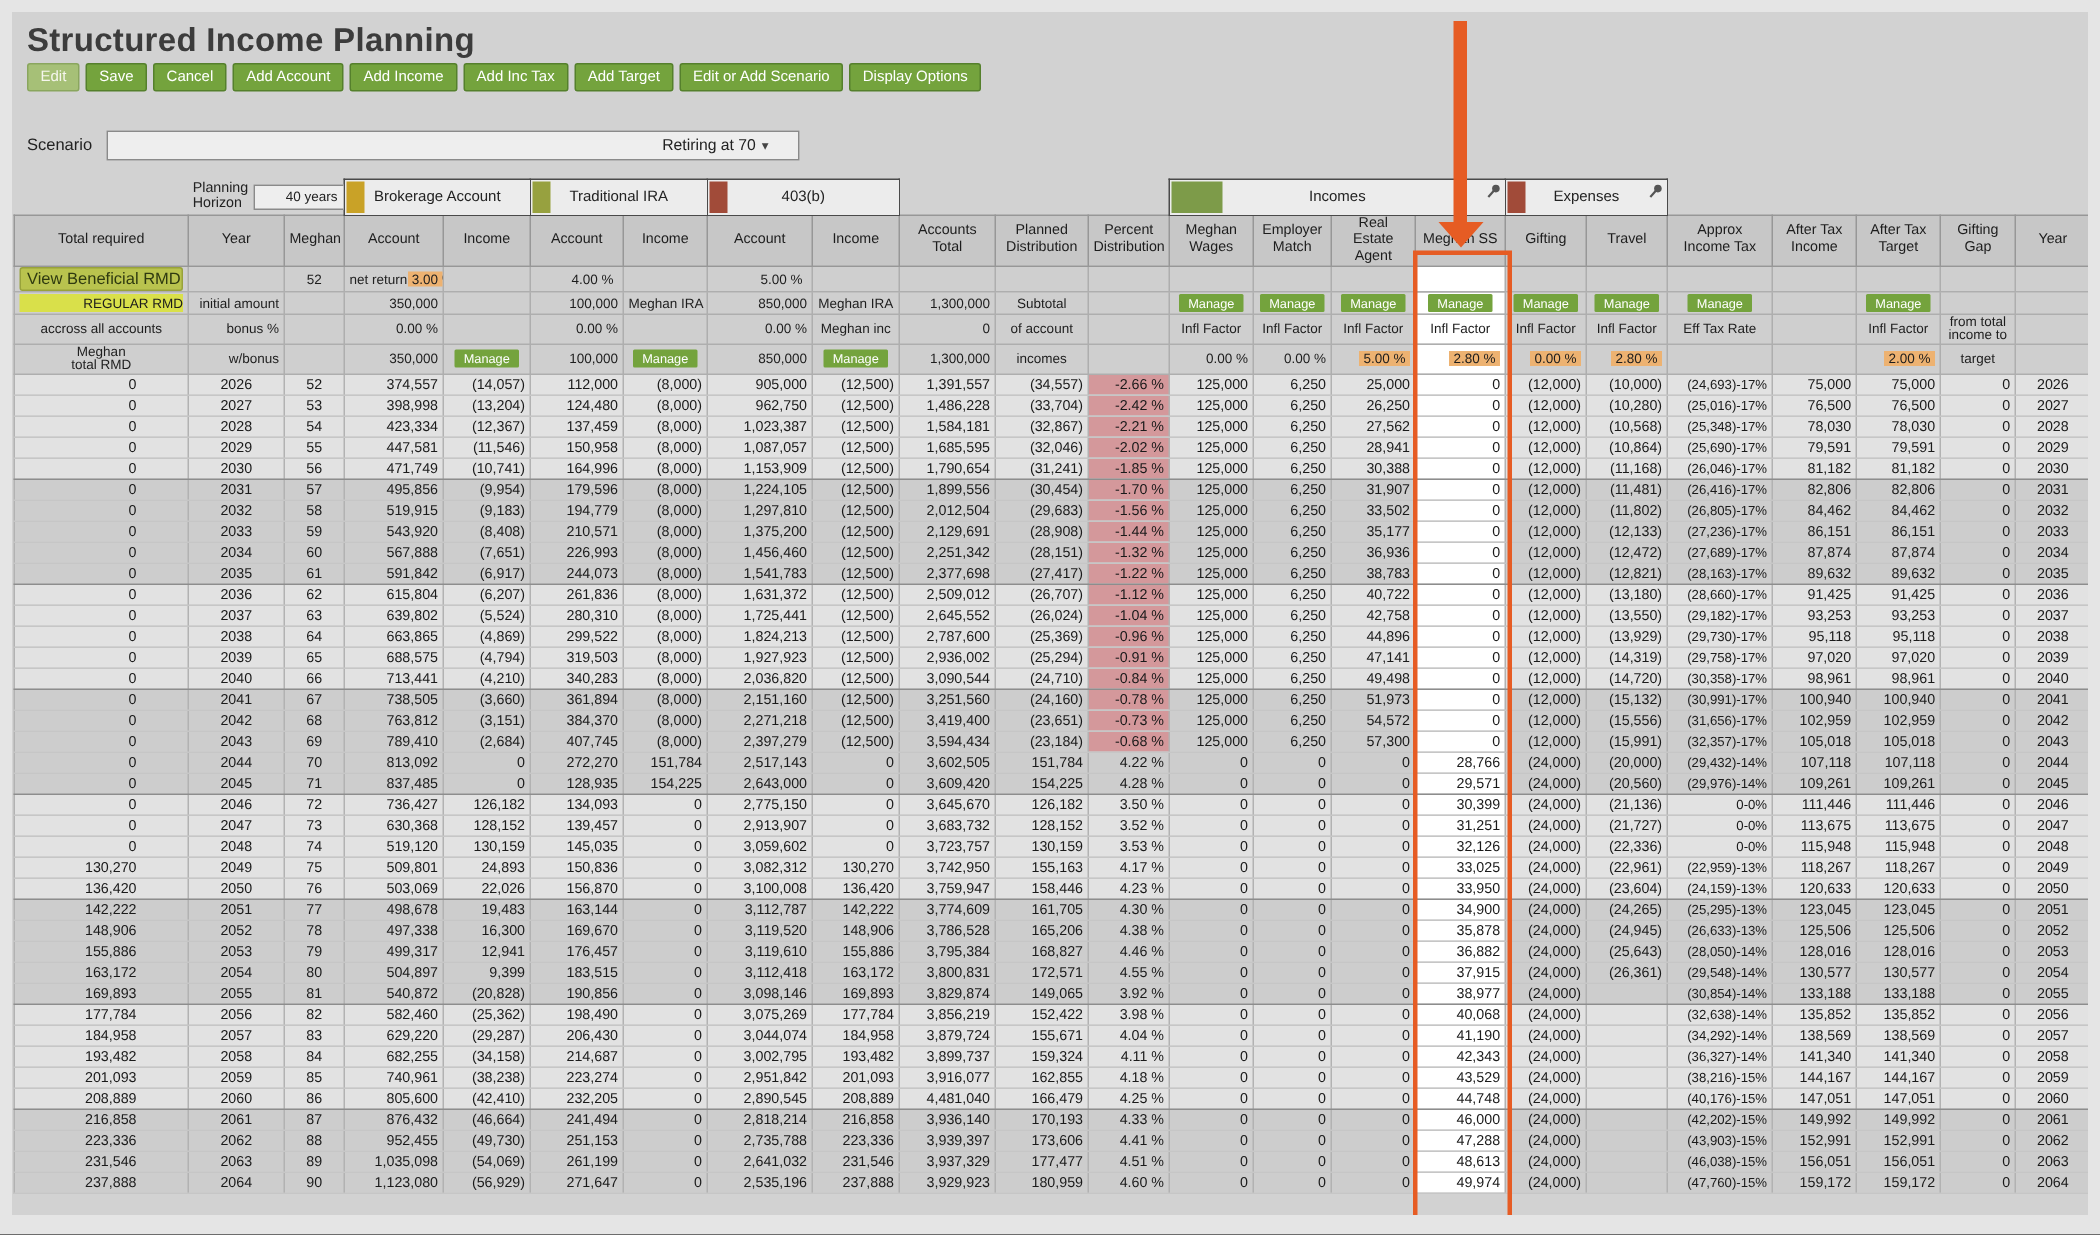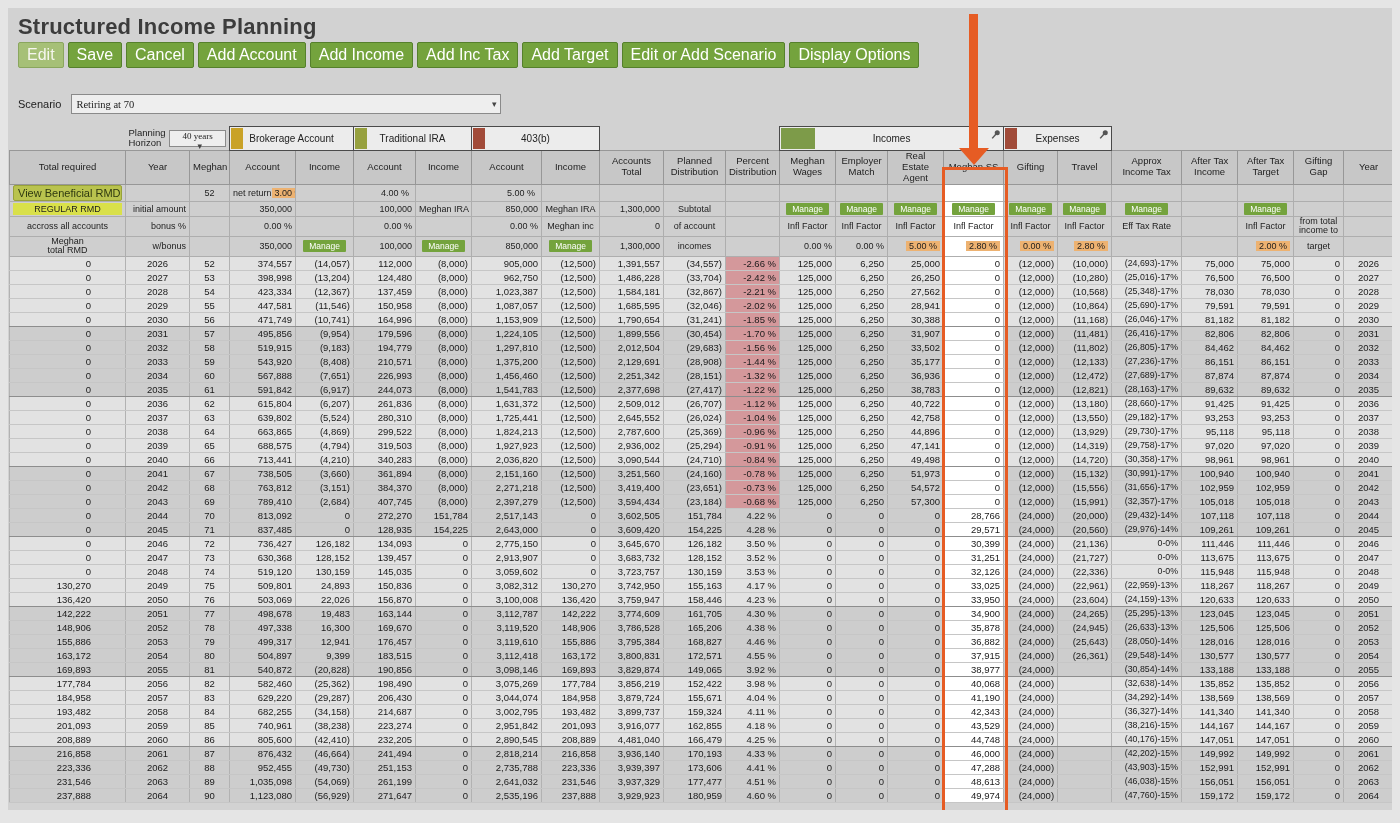--- a/index.html
+++ b/index.html
@@ -7,28 +7,28 @@
     --orange:#e65c24; --chip:#edb271; --pink:#d4989b;
     --yellow:#d9e04a; --vbr:#b9c34e;
     --tab-green:#7d9b49; --tab-gold:#c9a227; --tab-olive:#97a13f; --tab-red:#a14b39;
   }
   html,body{margin:0;padding:0;width:1400px;height:823px;background:#141414;overflow:hidden;
     font-family:"Liberation Sans", sans-serif;}
   .frame{position:relative;width:1400px;height:823px;background:#e5e5e5;}
   .page{position:absolute;left:8px;top:8px;width:1384px;height:802px;background:#d2d2d2;overflow:hidden;}
   h1{margin:6px 0 2px 10px;font-size:22px;font-weight:700;color:#3c3c3c;letter-spacing:.2px;}
   .toolbar{margin:2px 0 0 10px;display:flex;gap:4px;}
-  .gbtn{background:var(--green);border:1px solid var(--green-dark);color:#fff;font-size:16px;
+  .gbtn{background:var(--green);border:1px solid var(--green-dark);color:#fff;font-size:10px;
     padding:3px 8px;border-radius:2px;font-family:inherit;cursor:pointer;}
   .gbtn.edit{background:var(--green-lite);border-color:#8aa65e;color:#f6f6ee;}
   .scenario-row{margin:26px 0 0 10px;display:flex;align-items:center;gap:10px;font-size:11px;color:#222;}
   .select{background:#eee;border:1px solid #8a8a8a;height:18px;display:flex;align-items:center;
-    justify-content:space-between;padding:0 4px;font-size:10.5px;color:#222;cursor:pointer;font-family:Liberation Serif, serif;}
+    justify-content:flex-end;padding:0 20px;font-size:10.5px;color:#222;cursor:pointer;}
   .select.big{width:420px;}
-  .select.small{width:62px;height:15px;font-size:9px;flex-direction:column;}
+  .select.small{width:62px;height:15px;font-size:9px;}
   .car{font-size:9px;color:#444;margin-left:4px;}
   table{border-collapse:collapse;table-layout:fixed;width:1382px;margin:12px 0 0 1px;}
   td,th{overflow:hidden;white-space:nowrap;padding:0 3px;box-sizing:border-box;}
   .nob{border:none;background:transparent;}
   .group-row td{height:24px;}
   .gbar{position:relative;background:#ececec;border:1px solid #4a4a4a;height:22px;font-size:10px;
     font-weight:normal;color:#222;text-align:center;vertical-align:middle;}
   .gbar .tab{position:absolute;left:1px;top:1px;bottom:1px;width:12px;}
   .gbar .tab.wide{width:34px;}
   .tab.green{background:var(--tab-green);} .tab.gold{background:var(--tab-gold);}
@@ -42,21 +42,21 @@
   .meta td.tall{height:20px;}
   .r{text-align:right;} .l{text-align:center;} .ctr{text-align:center;}
   .mlabel{font-size:9px;color:#222;}
   .nr{display:flex;justify-content:space-between;align-items:center;}
   .chip{display:inline-block;padding:0 3px;font-size:9px;}
   .chip.orange{background:var(--chip);}
   .manage{background:var(--green);color:#fff;border:none;border-radius:1px;font-size:8.5px;
     padding:1px 6px;font-family:inherit;cursor:pointer;line-height:10px;}
   .vbr{background:var(--vbr);color:#2f3a10;border:1px solid #98a23a;border-radius:2px;
     font-size:11px;padding:1px 4px;width:100%;font-family:inherit;cursor:pointer;}
-  .rmdy{display:block;background:var(--yellow);text-align:center;font-size:9px;padding:1px 0;color:#1c1c1c;}
+  .rmdy{display:block;background:var(--yellow);text-align:right;font-size:9px;padding:1px 0;color:#1c1c1c;}
   .small{font-size:8.5px;}
   .two{white-space:normal;line-height:1.05;}
   .drow td{border-left:1px solid #b2b2b2;border-right:1px solid #b2b2b2;border-bottom:1px solid #c6c6c6;
     font-size:9.5px;color:#1a1a1a;height:13px;line-height:13px;}
   .band-a td{background:#e2e2e2;} .band-b td{background:#cdcdcd;}
   .gsep td{border-bottom:1px solid #8d8d8d;}
   .drow td.ssd{background:#ffffff;}
   .meta td.ssm{background:#ffffff;}
   .drow td.pct.neg{background:var(--pink);}
   .drow td.rmdcol{padding-right:34px;}

